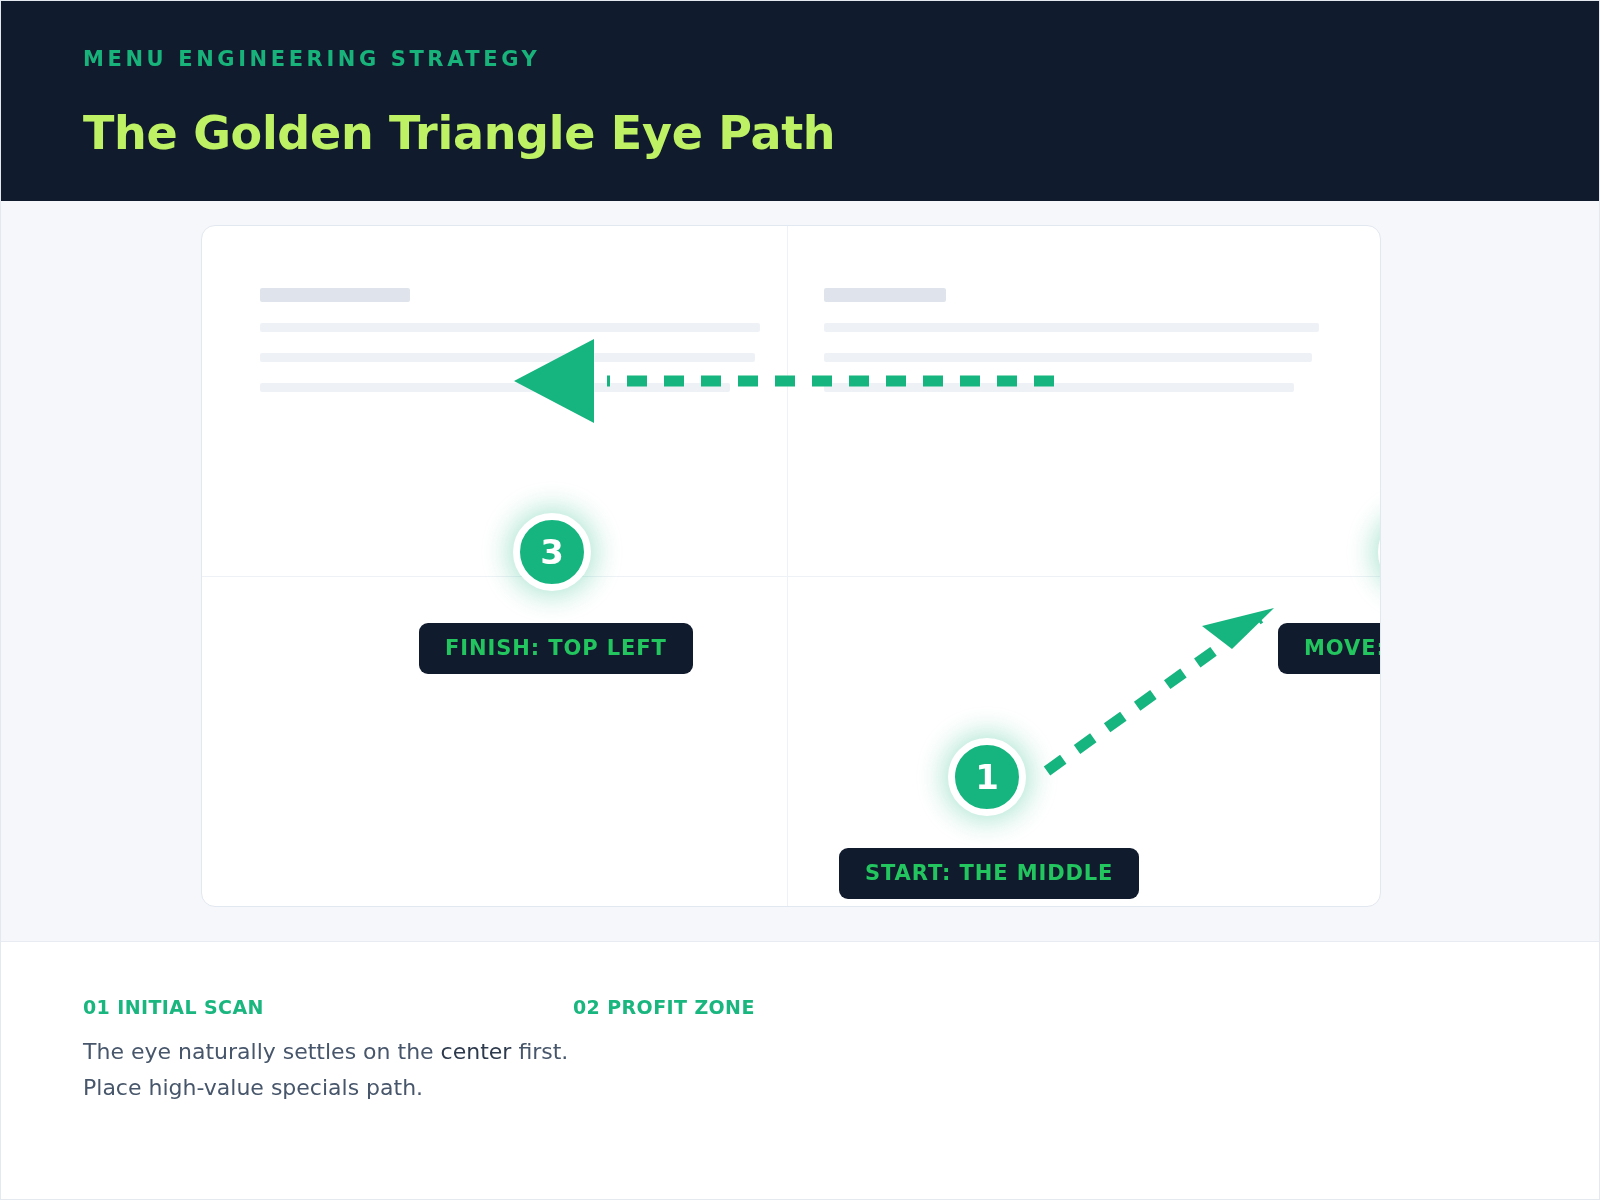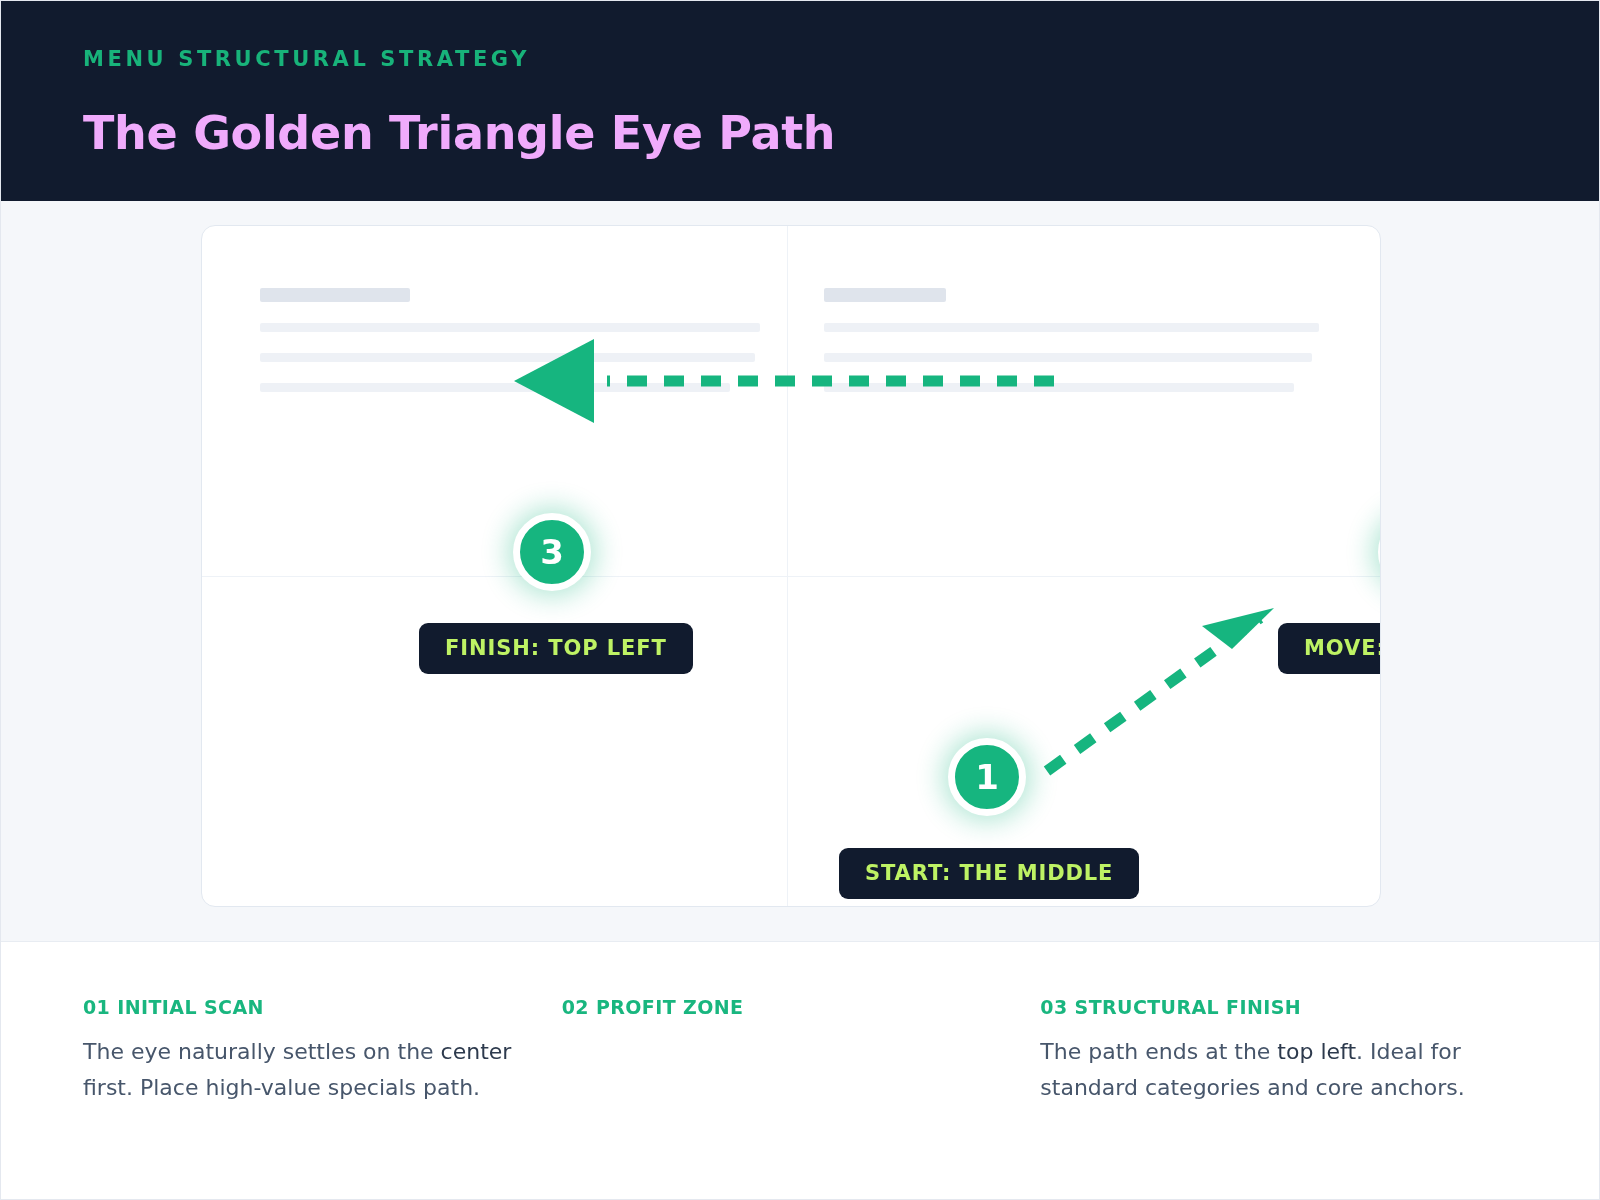--- a/index.html
+++ b/index.html
@@ -33,21 +33,21 @@
     font-size: 21px;
     font-weight: 700;
     letter-spacing: 3.6px;
     color: #18b37a;
     line-height: 1;
     margin-bottom: 18px;
   }
   #page-title {
     font-size: 46px;
     font-weight: 700;
-    color: #f0abfc;
+    color: #bef264;
     letter-spacing: -0.3px;
     line-height: 1.1;
     margin-top: 38px;
   }
 
   
   #diagram-section {
     position: absolute;
     left: 0; top: 200px;
     width: 1600px;
@@ -105,21 +105,21 @@
     line-height: 1;
   }
   #marker-1 { left: 746px; top: 512px; }
   #marker-2 { left: 1176px; top: 287px; }
   #marker-3 { left: 311px; top: 287px; }
 
   
   .pill {
     position: absolute;
     background: #111b2e;
-    color: #bef264;
+    color: #22c55e;
     border-radius: 9px;
     font-size: 21px;
     font-weight: 700;
     letter-spacing: 0.9px;
     padding: 14px 26px;
     white-space: nowrap;
     line-height: 1.1;
   }
   #pill-start  { left: 637px;  top: 622px; }
   #pill-move   { left: 1076px; top: 397px; }
@@ -151,21 +151,21 @@
     color: #47566b;
   }
   .card-body b { color: #2d3a4d; font-weight: 400; }
 </style>
 </head>
 <body>
 
 <div id="page">
 
   <div id="header">
-    <div id="eyebrow">MENU STRUCTURAL STRATEGY</div>
+    <div id="eyebrow">MENU ENGINEERING STRATEGY</div>
     <h1 id="page-title">The Golden Triangle Eye Path</h1>
   </div>
 
   <div id="diagram-section">
     <div id="menu-panel">
 
       <div class="quad-line" id="quad-v"></div>
       <div class="quad-line" id="quad-h"></div>
 
       <div class="menu-block" id="block-left">
@@ -216,20 +216,16 @@
 
     <div class="card">
       <div class="card-kicker">01 INITIAL SCAN</div>
       <div class="card-body"><span>The eye naturally settles on the </span><b>center</b><span> first. Place high-value specials path.</span></div>
     </div>
 
     <div class="card">
       <div class="card-kicker">02 PROFIT ZONE</div>
     </div>
 
-    <div class="card">
-      <div class="card-kicker">03 STRUCTURAL FINISH</div>
-      <div class="card-body"><span>The path ends at the </span><b>top left</b><span>. Ideal for standard categories and core anchors.</span></div>
-    </div>
 
   </div>
 
 </div>
 
 </body></html>

